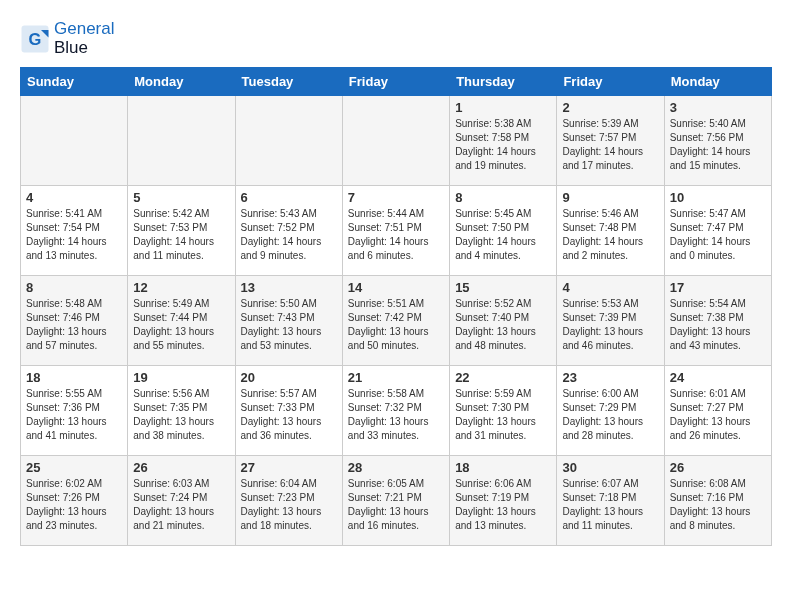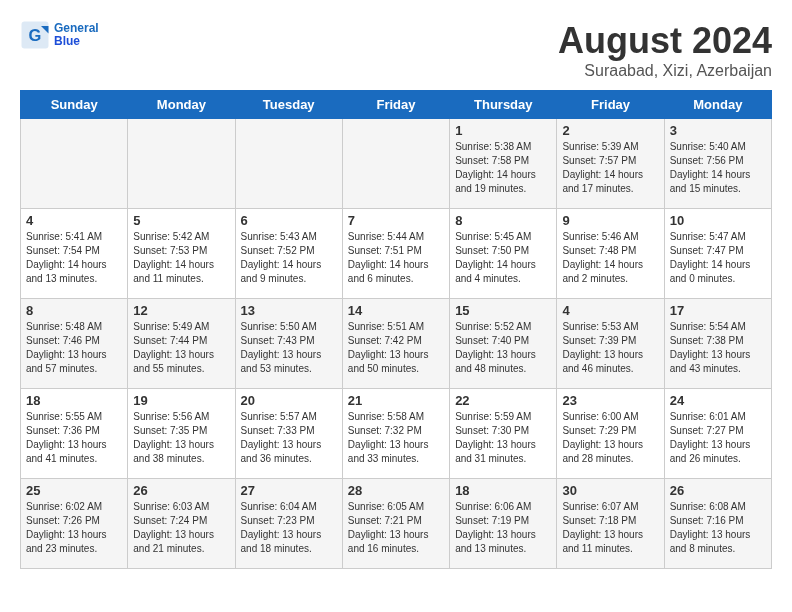--- a/index.html
+++ b/index.html
@@ -14,22 +14,22 @@
       display: flex;
       justify-content: space-between;
       align-items: flex-start;
       margin-bottom: 10px;
     }
     .logo {
       display: flex;
       align-items: center;
     }
     .logo-text {
-      font-size: 12px;
-      font-weight: bold;
+      font-size: 17px;
+      font-weight: normal;
       color: #333;
       line-height: 1.1;
     }
     .logo-text span {
       color: #1a6bbf;
     }
     .logo-icon {
       width: 30px;
       height: 30px;
       margin-right: 4px;
@@ -85,41 +85,36 @@
       background: #f9f9f9;
     }
     tr:nth-child(odd) td {
       background-color: #f5f5f5;
     }
     tr:nth-child(even) td {
       background-color: #ffffff;
     }
     .calendar-table thead tr th {
       background-color: #1a6bbf;
-      text-align: center;
     }
   </style>
 </head>
 <body>
 
 <div class="header-area">
   <div class="logo">
     <svg class="logo-icon" viewBox="0 0 40 40" width="40" height="40">
       <rect x="2" y="2" width="36" height="36" rx="4" fill="#1a6bbf" opacity="0.15"></rect>
       <text x="20" y="28" text-anchor="middle" font-size="22" font-weight="bold" fill="#1a6bbf">G</text>
       <polygon points="28,8 38,8 38,18" fill="#1a6bbf"></polygon>
     </svg>
     <div class="logo-text">
       <div><span>General</span></div>
-      <div><span style="color:#1d4ed8;">Blue</span></div>
+      <div><span style="color:#0f172a;">Blue</span></div>
     </div>
-  </div>
-  <div class="title-area">
-    <div class="month-year">August 2024</div>
-    <div class="location">Suraabad, Xizi, Azerbaijan</div>
   </div>
 </div>
 
 <table class="calendar-table">
   <thead>
     <tr>
     <th>Sunday</th>
         <th>Monday</th>
         <th>Tuesday</th>
         <th>Friday</th>

